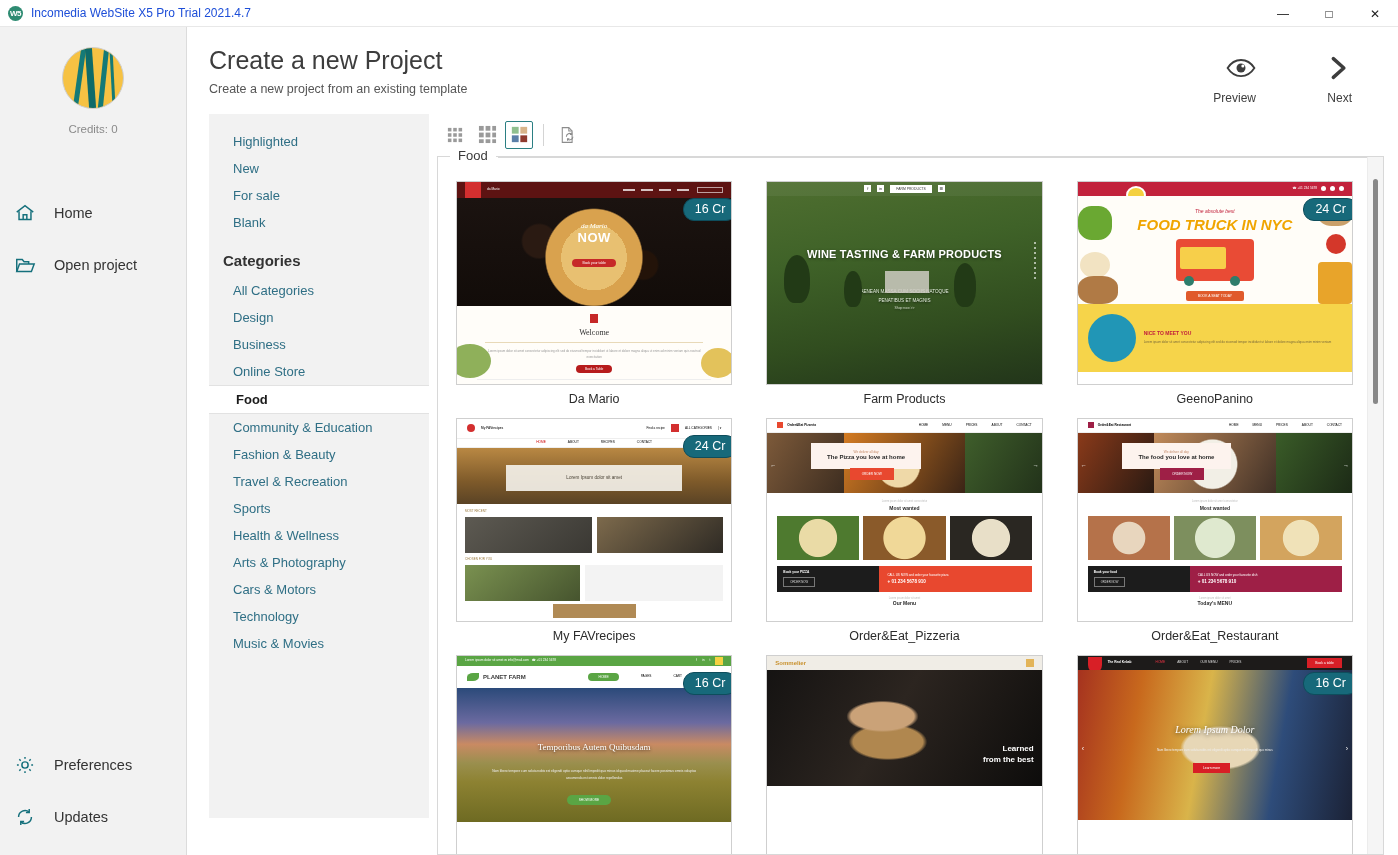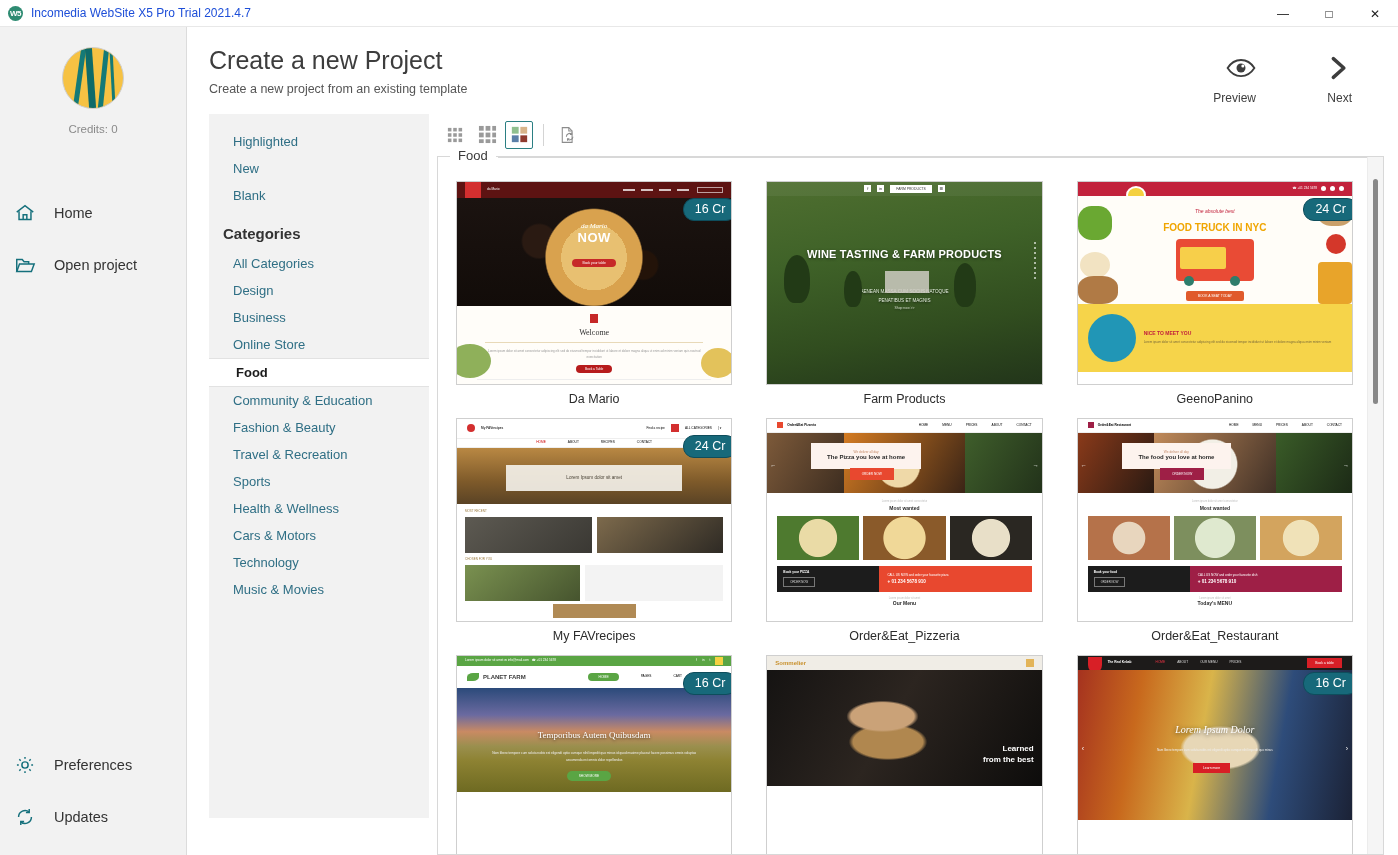--- a/index.html
+++ b/index.html
@@ -203,21 +203,21 @@
   .s-farm .dots { position:absolute; right:6px; top:60px; display:flex; flex-direction:column; gap:3px;}
   .s-farm .dots i { width:2px;height:2px;border-radius:50%;background:rgba(255,255,255,.8);display:block;}
   .s-farm .house { position:absolute; left:43%; top:44%; width:44px;height:22px;background:#cfcdc3; opacity:.85;}
   .s-farm .tree { position:absolute; background:#223a16; border-radius:50% 50% 40% 40%; }
 
   
   .s-geeno .topbar { height: 14px; background: #c2223c; display:flex; align-items:center; justify-content:flex-end; padding-right:8px; gap:4px;}
   .s-geeno .logo { position:absolute; left: 48px; top:4px; width:20px;height:18px;background:#f4d03f;border-radius:50%;border:2px solid #fff;}
   .s-geeno .mid { height: 108px; background: #fffdf8; position: relative; text-align:center; }
   .s-geeno .script { color:#c2223c; font-size:5px; font-style:italic; padding-top:12px;}
-  .s-geeno .big { color:#f0a500; font-size:10px; font-weight:bold; margin-top:8px;}
+  .s-geeno .big { color:#f0a500; font-size:15px; font-weight:bold; font-style:italic; margin-top:2px;}
   .s-geeno .truck { width:78px;height:42px;background:#e94b35;border-radius:4px;margin:6px auto 0;position:relative;}
   .s-geeno .truck:before{content:"";position:absolute;left:4px;top:8px;width:46px;height:22px;background:#f7cf4a;border-radius:2px;}
   .s-geeno .truck:after{content:"";position:absolute;left:8px;bottom:-5px;width:10px;height:10px;background:#2e7d6b;border-radius:50%;box-shadow:46px 0 0 #2e7d6b;}
   .s-geeno .cta { display:inline-block;background:#e05a2b;color:#fff;font-size:3.4px;padding:3px 12px;border-radius:2px;margin-top:10px;}
   .s-geeno .yellow { height: 68px; background:#f6d44a; display:flex; align-items:center; padding:0 10px; gap:8px;}
   .s-geeno .circle { width:48px;height:48px;border-radius:50%;background:#2196b6;flex:0 0 48px;}
   .s-geeno .veg { position:absolute; border-radius:40%; }
 
   
   .s-fav .topbar { height: 20px; background: #fff; border-bottom:1px solid #eee; display:flex;align-items:center;padding:0 10px;gap:6px;}
@@ -244,21 +244,21 @@
   .s-oe .row3 div { flex:1; height:44px; }
   .s-oe .band { display:flex; margin:6px 10px 0 10px; height:26px; }
   .s-oe .bandL { flex:1; background:#1c1c1c; display:flex;flex-direction:column;justify-content:center;padding-left:6px;}
   .s-oe .bandR { flex:1.5; display:flex;flex-direction:column;justify-content:center;padding-left:8px;}
 
   
   .s-planet .topbar { height:10px; background:#5aa544; display:flex;align-items:center;justify-content:space-between;padding:0 8px;}
   .s-planet .navrow { height:22px;background:#fff;display:flex;align-items:center;padding:0 10px;gap:20px;}
   .s-planet .pill { background:#5aa544;color:#fff;font-size:3.4px;padding:2px 10px;border-radius:9px;}
   .s-planet .hero {
-    height:104px;
+    height:134px;
     background: linear-gradient(180deg,#2b4a7a 0%, #6b6aa0 26%, #c98a63 42%, #9a8f4e 56%, #8d8232 70%, #6e6a22 100%);
     position:relative;
   }
   .s-planet .h1 { position:absolute;left:0;right:0;top:40%;text-align:center;color:#fff;font-size:9px;font-family:"Liberation Serif",serif;text-shadow:0 1px 3px rgba(0,0,0,.6);}
 
   
   .s-som .topbar { height:14px;background:#f0ede6;display:flex;align-items:center;justify-content:space-between;padding:0 8px;}
   .s-som .brand { color:#c9922f; font-size:6px; font-weight:bold;}
   .s-som .sq { width:8px;height:8px;background:#e3b458;}
   .s-som .photo {
@@ -383,33 +383,35 @@
           <span class="hlabel">Next</span>
         </div>
       </div>
     </div>
 
     <div class="content">
 
       <div class="filters">
         <div class="fitem">Highlighted</div>
         <div class="fitem">New</div>
+        <div class="fitem">For sale</div>
         <div class="fitem">Blank</div>
         <div class="fsec-gap"></div>
         <div class="fsec-title">Categories</div>
         <div class="fitem">All Categories</div>
         <div class="fitem">Design</div>
         <div class="fitem">Business</div>
         <div class="fitem">Online Store</div>
         <div class="fitem selected">Food</div>
         <div class="fitem">Community &amp; Education</div>
         <div class="fitem">Fashion &amp; Beauty</div>
         <div class="fitem">Travel &amp; Recreation</div>
         <div class="fitem">Sports</div>
         <div class="fitem">Health &amp; Wellness</div>
+        <div class="fitem">Arts &amp; Photography</div>
         <div class="fitem">Cars &amp; Motors</div>
         <div class="fitem">Technology</div>
         <div class="fitem">Music &amp; Movies</div>
       </div>
 
       <div class="gallery-col">
 
         <div class="viewtoolbar">
           <div class="vbtn">
             <svg viewBox="0 0 18 18" width="16" height="16">

